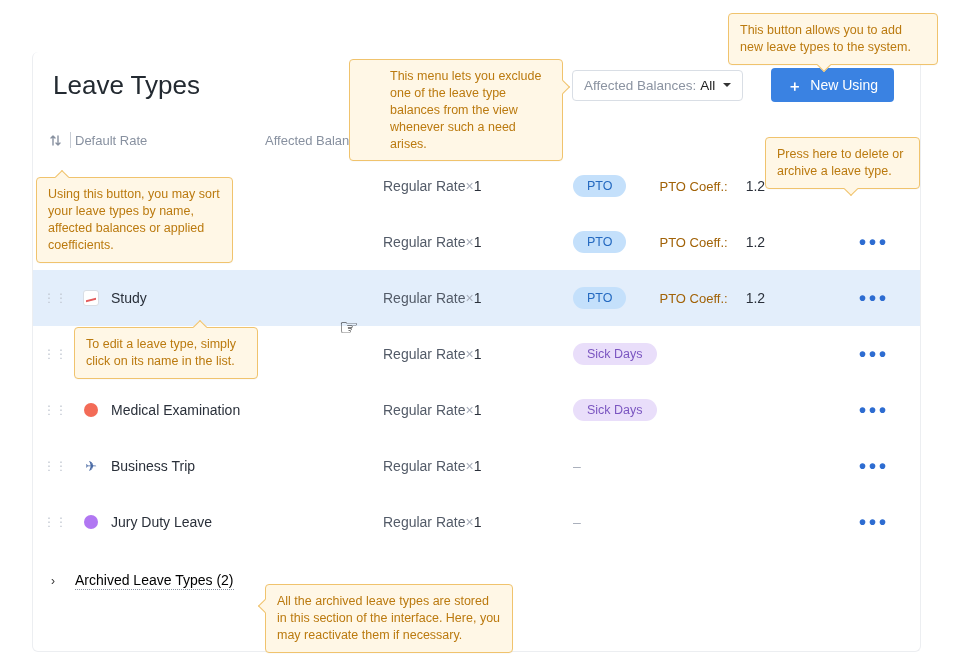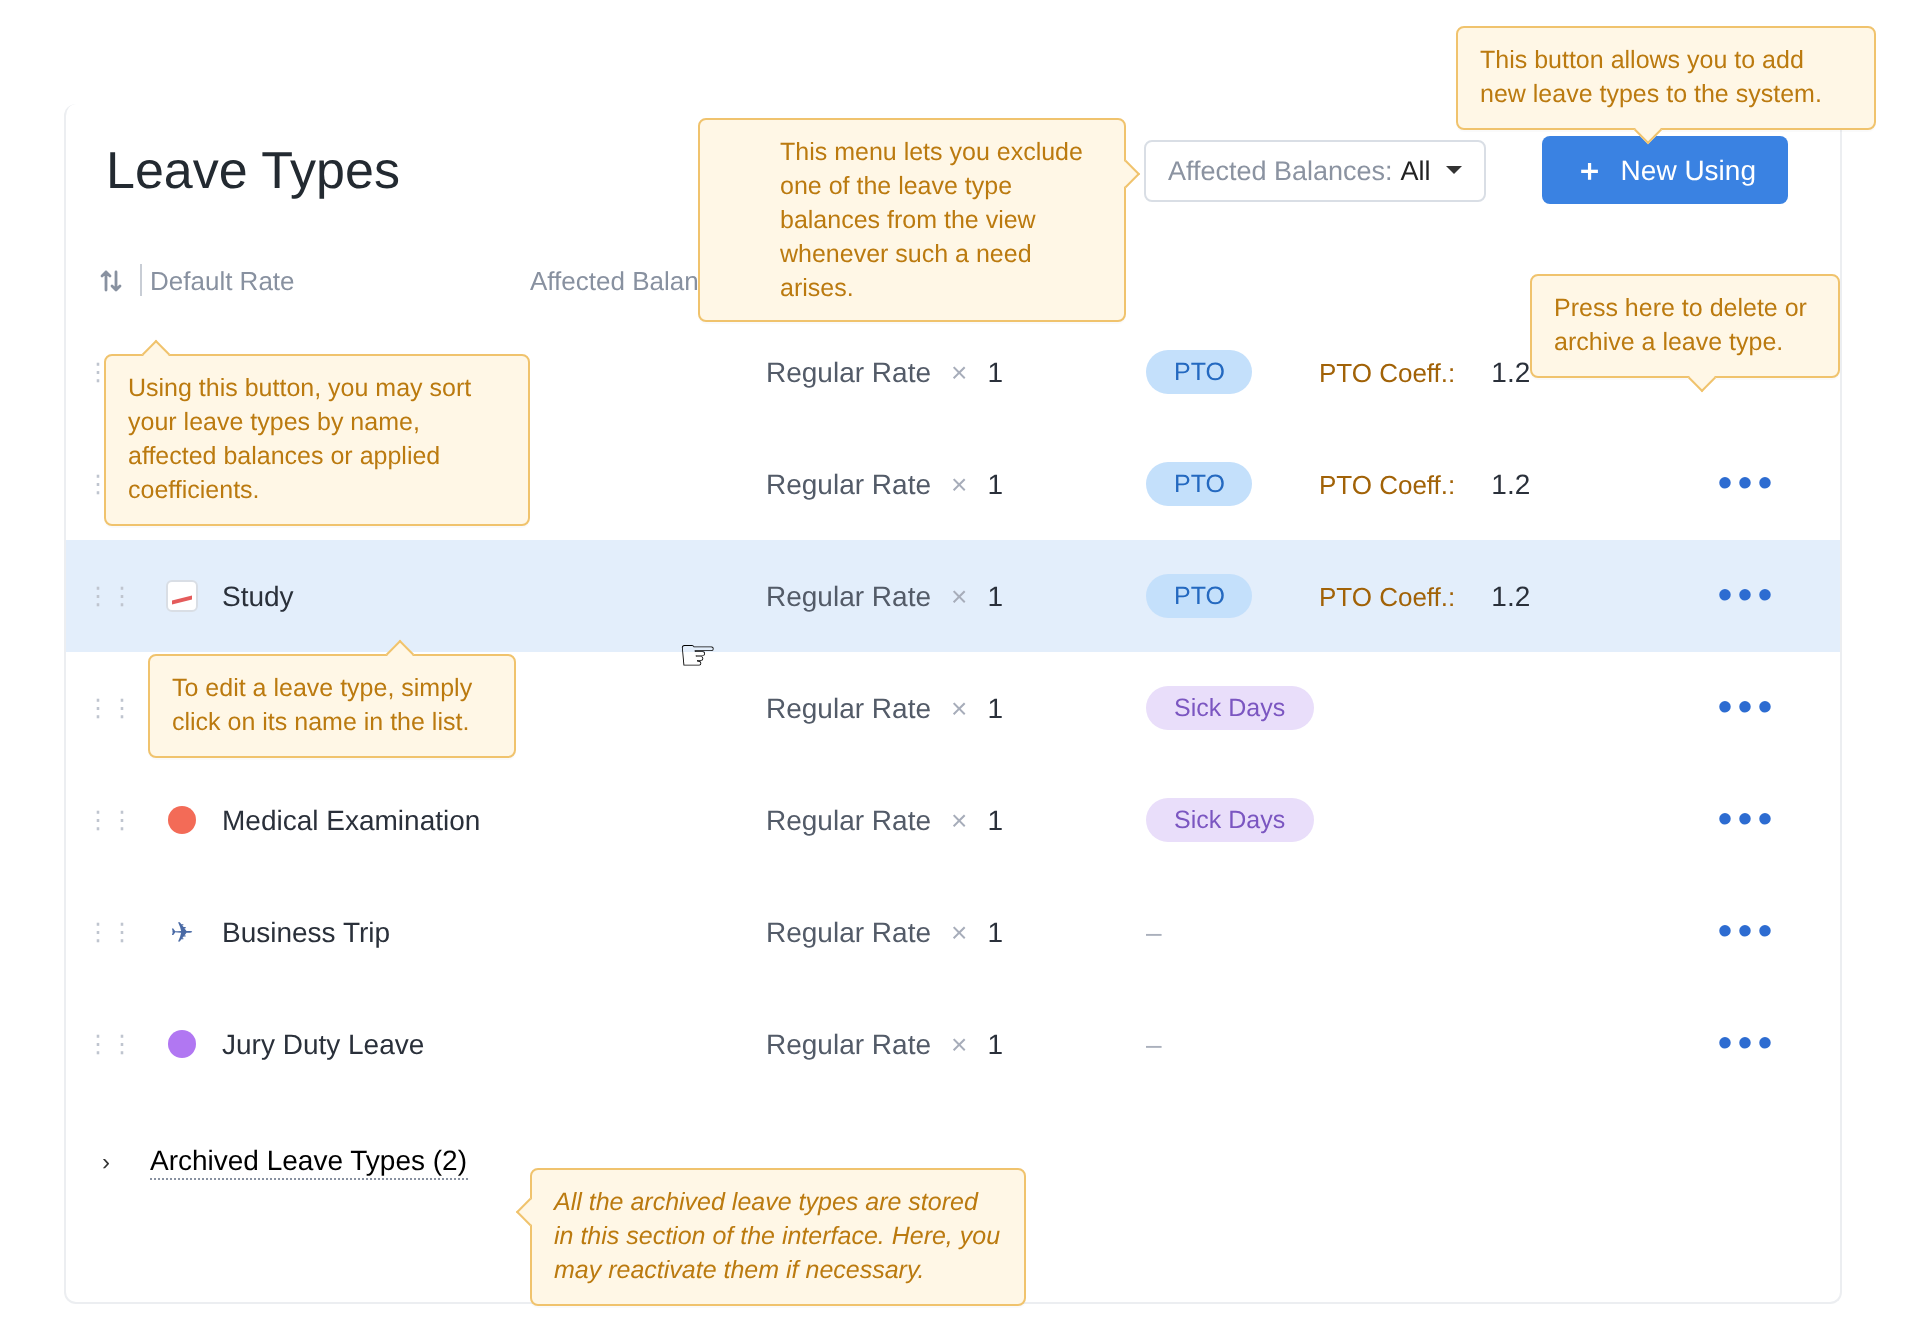--- a/index.html
+++ b/index.html
@@ -81,21 +81,21 @@
     padding: 0 18px 0 10px;
     font-size: 14px;
     color: #2a303a;
   }
   .row.sel { background: #e3eefb; }
   .row .drag {
     width: 18px; text-align: center; color: #bfc5cf; font-size: 12px; cursor: grab;
   }
   .row .icon-cell { width: 40px; display:flex; align-items:center; justify-content:center; margin-left: 10px; }
   .row .lt-name { flex: 0 0 272px; cursor: pointer; }
-  .row .rate-cell { flex: 0 0 190px; display:flex; align-items:center; gap:10px; color:#535b68;}
+  .row .rate-cell { flex: 0 0 190px; display:flex; align-items:center; color:#535b68;}
   .row .rate-x { color:#a7adba; }
   .row .rate-v { color:#2a303a; }
   .row .bal-cell { flex: 1 1 auto; display:flex; align-items:center; gap:14px;}
   .row .act-cell { flex: 0 0 56px; display:flex; align-items:center; justify-content:center;}
   .dots { color:#2d6cd1; font-size:20px; letter-spacing:3px; cursor:pointer; line-height:1; font-weight:700;}
   .pill {
     padding: 4px 14px; border-radius: 999px; font-size: 12.5px; font-weight: 500;
     display:inline-flex; align-items:center;
   }
   .pill.pto { background:#c4e0fb; color:#2469c0; }
@@ -154,30 +154,30 @@
     border-left:1px solid #f0c36d; border-top:1px solid #f0c36d;
     transform: rotate(45deg);
   }
   
   .co-filter { left: 349px; top: 59px; width: 214px; padding-left: 40px; }
   .co-filter .pointer { right:-6px; top:22px; transform:rotate(135deg); }
 
   .co-new { left: 728px; top: 13px; width: 210px; }
   .co-new .pointer { left: 90px; bottom:-6px; transform:rotate(-135deg); }
 
-  .co-sort { left: 52px; top: 177px; width: 213px; }
+  .co-sort { left: 36px; top: 177px; width: 197px; }
   .co-sort .pointer { left: 20px; top:-6px; }
 
   .co-dots { left: 765px; top: 137px; width: 155px; }
   .co-dots .pointer { left: 80px; bottom:-6px; transform:rotate(-135deg);} 
 
   .co-edit { left: 74px; top: 327px; width: 184px; }
   .co-edit .pointer { left: 120px; top:-6px; }
 
-  .co-arch { left: 265px; top: 584px; width: 248px; font-style: italic; }
+  .co-arch { left: 265px; top: 584px; width: 248px; }
   .co-arch .pointer { left:-6px; top:16px; transform:rotate(-45deg); }
 
   
   .hand-cursor {
     position:absolute; left:339px; top:315px; z-index:30;
     font-size:22px; color:#000;
     transform: scaleX(-1);
   }
 </style>
 </head>

